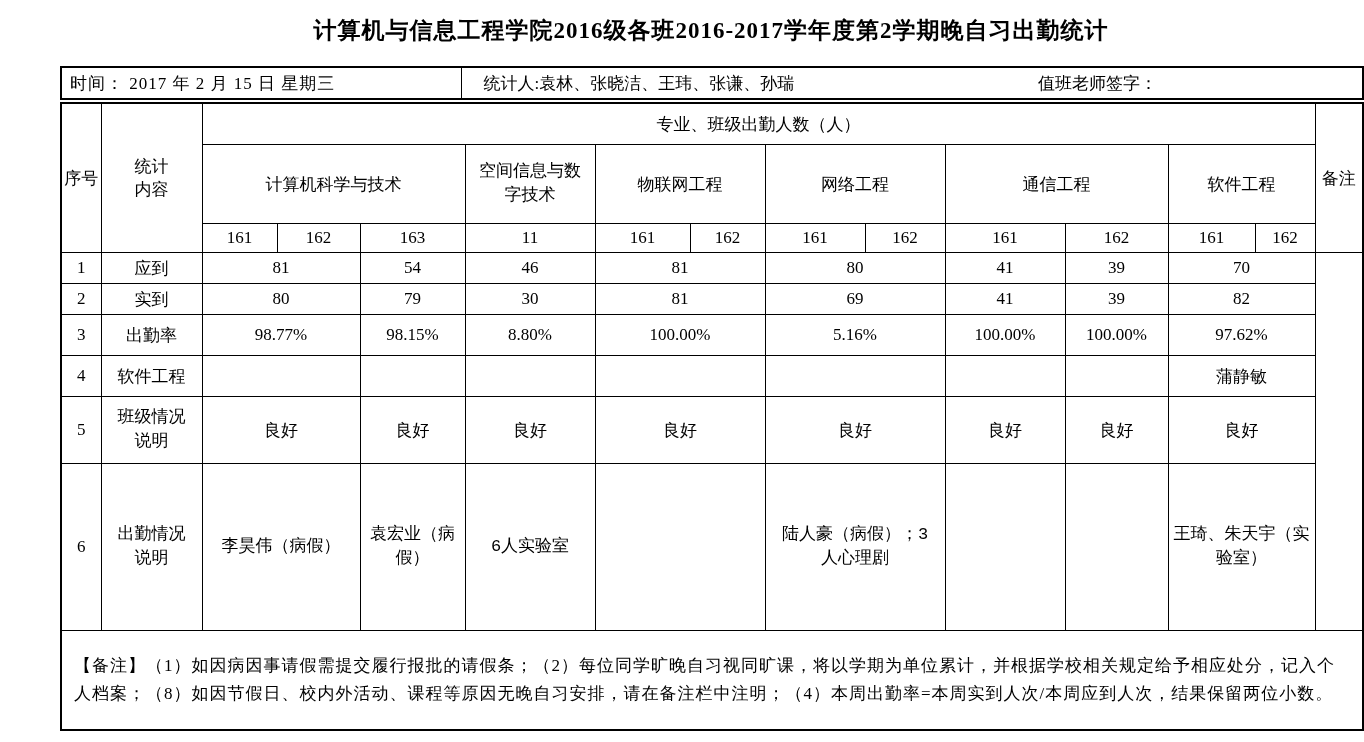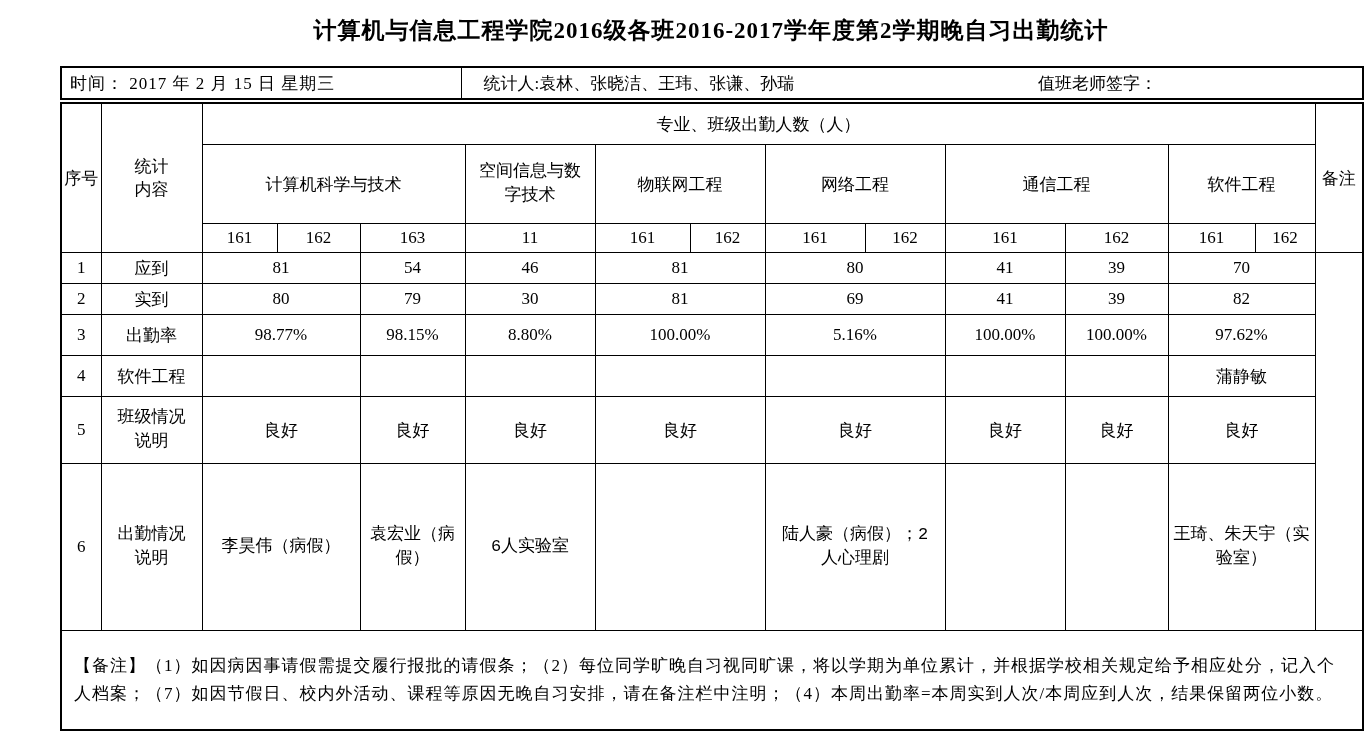--- a/index.html
+++ b/index.html
@@ -193,27 +193,27 @@
 
     <tr class="r-d6">
       <td>6</td>
       <td class="pre wrapcell">出勤情况
 说明</td>
       <td colspan="2" class="pre wrapcell">李昊伟（病假）</td>
       <td class="pre wrapcell">袁宏业（病
 假）</td>
       <td class="pre wrapcell">6人实验室</td>
       <td colspan="2" class="pre wrapcell"></td>
-      <td colspan="2" class="pre wrapcell">陆人豪（病假）；2
+      <td colspan="2" class="pre wrapcell">陆人豪（病假）；3
 人心理剧</td>
       <td class="pre wrapcell"></td>
       <td class="pre wrapcell"></td>
       <td colspan="2" class="pre wrapcell">王琦、朱天宇（实
 验室）</td>
     </tr>
 
     <tr>
-      <td colspan="15" class="note-cell">【备注】（1）如因病因事请假需提交履行报批的请假条；（2）每位同学旷晚自习视同旷课，将以学期为单位累计，并根据学校相关规定给予相应处分，记入个人档案；（7）如因节假日、校内外活动、课程等原因无晚自习安排，请在备注栏中注明；（4）本周出勤率=本周实到人次/本周应到人次，结果保留两位小数。</td>
+      <td colspan="15" class="note-cell">【备注】（1）如因病因事请假需提交履行报批的请假条；（2）每位同学旷晚自习视同旷课，将以学期为单位累计，并根据学校相关规定给予相应处分，记入个人档案；（8）如因节假日、校内外活动、课程等原因无晚自习安排，请在备注栏中注明；（4）本周出勤率=本周实到人次/本周应到人次，结果保留两位小数。</td>
     </tr>
   </tbody>
     </table>
 
 </div>
 
 </body></html>

